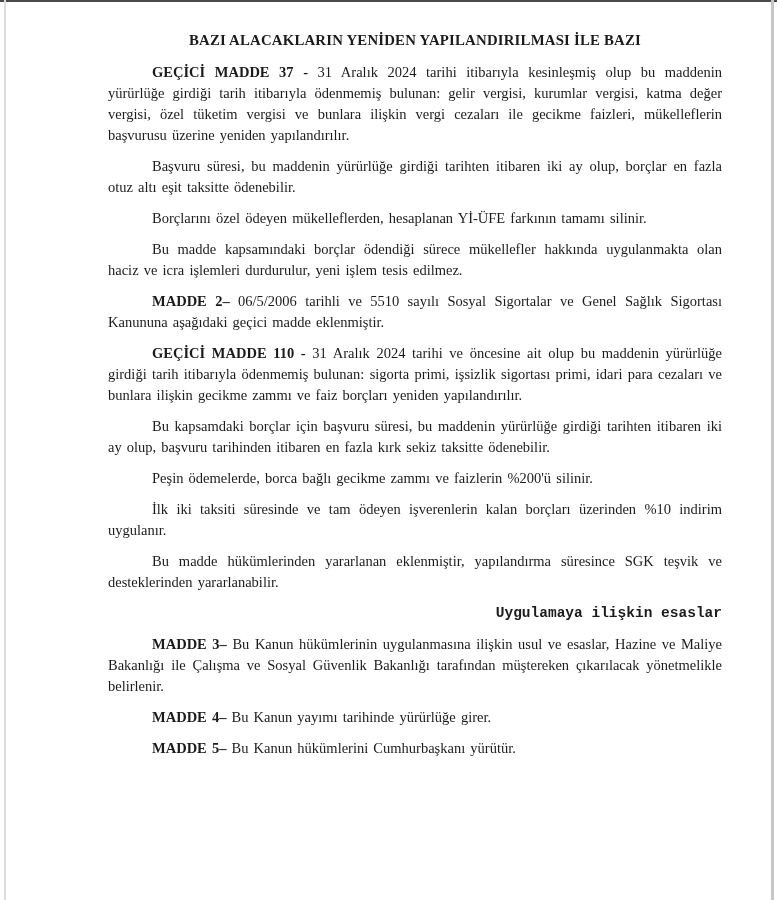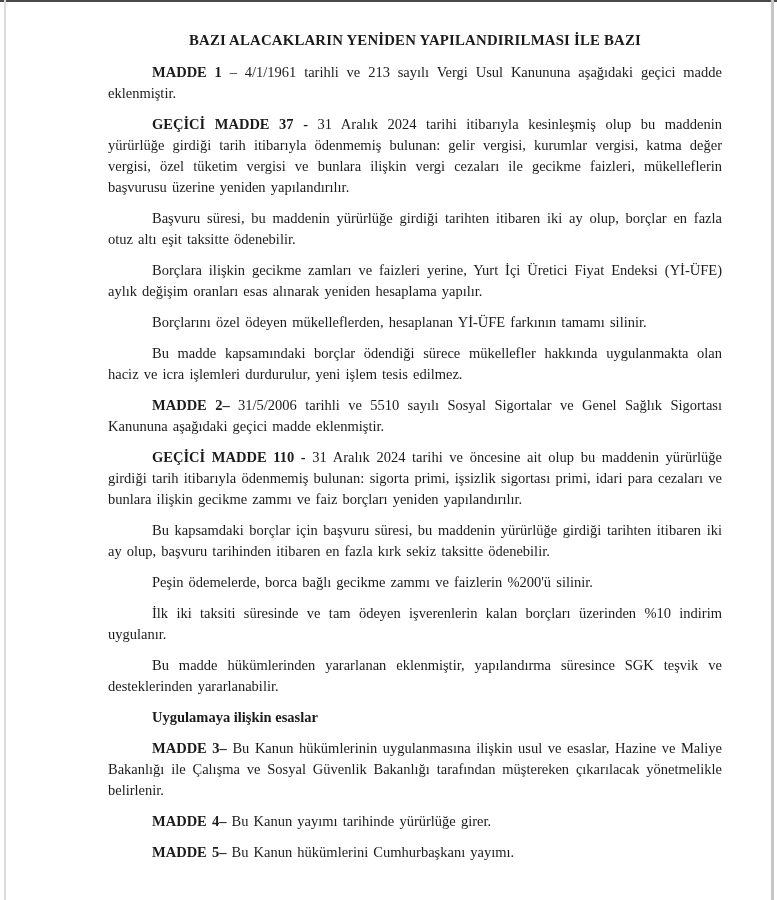--- a/index.html
+++ b/index.html
@@ -54,62 +54,61 @@
     font-size: 14.5px;
     line-height: 21px;
     text-align: justify;
     text-indent: 44px;
     word-spacing: 1.5px;
   }
   .para b.lead {
     font-weight: bold;
   }
   .para.heading {
-    text-align: left;
+    text-align: right;
     word-spacing: 0;
+    font-family: Liberation Mono, monospace;
   }
 </style>
 </head>
 <body>
 
 <div class="edge-top"></div>
 <div class="edge-left"></div>
 <div class="edge-right"></div>
 
 <div class="page">
 
   <div class="doc-title">
     <div>BAZI ALACAKLARIN YENİDEN YAPILANDIRILMASI İLE BAZI</div>
   </div>
 
-  <p class="para"><b class="lead">MADDE 1</b><span> – 4/1/1961 tarihli ve 213 sayılı Vergi Usul Kanununa aşağıdaki geçici madde eklenmiştir.</span></p>
 
   <p class="para"><b class="lead">GEÇİCİ MADDE 37 -</b><span> 31 Aralık 2024 tarihi itibarıyla kesinleşmiş olup bu maddenin yürürlüğe girdiği tarih itibarıyla ödenmemiş bulunan: gelir vergisi, kurumlar vergisi, katma değer vergisi, özel tüketim vergisi ve bunlara ilişkin vergi cezaları ile gecikme faizleri, mükelleflerin başvurusu üzerine yeniden yapılandırılır.</span></p>
 
   <p class="para"><b class="lead"></b><span>Başvuru süresi, bu maddenin yürürlüğe girdiği tarihten itibaren iki ay olup, borçlar en fazla otuz altı eşit taksitte ödenebilir.</span></p>
 
-  <p class="para"><b class="lead"></b><span>Borçlara ilişkin gecikme zamları ve faizleri yerine, Yurt İçi Üretici Fiyat Endeksi (Yİ-ÜFE) aylık değişim oranları esas alınarak yeniden hesaplama yapılır.</span></p>
 
   <p class="para"><b class="lead"></b><span>Borçlarını özel ödeyen mükelleflerden, hesaplanan Yİ-ÜFE farkının tamamı silinir.</span></p>
 
   <p class="para"><b class="lead"></b><span>Bu madde kapsamındaki borçlar ödendiği sürece mükellefler hakkında uygulanmakta olan haciz ve icra işlemleri durdurulur, yeni işlem tesis edilmez.</span></p>
 
-  <p class="para"><b class="lead">MADDE 2–</b><span> 31/5/2006 tarihli ve 5510 sayılı Sosyal Sigortalar ve Genel Sağlık Sigortası Kanununa aşağıdaki geçici madde eklenmiştir.</span></p>
+  <p class="para"><b class="lead">MADDE 2–</b><span> 06/5/2006 tarihli ve 5510 sayılı Sosyal Sigortalar ve Genel Sağlık Sigortası Kanununa aşağıdaki geçici madde eklenmiştir.</span></p>
 
   <p class="para"><b class="lead">GEÇİCİ MADDE 110 -</b><span> 31 Aralık 2024 tarihi ve öncesine ait olup bu maddenin yürürlüğe girdiği tarih itibarıyla ödenmemiş bulunan: sigorta primi, işsizlik sigortası primi, idari para cezaları ve bunlara ilişkin gecikme zammı ve faiz borçları yeniden yapılandırılır.</span></p>
 
   <p class="para"><b class="lead"></b><span>Bu kapsamdaki borçlar için başvuru süresi, bu maddenin yürürlüğe girdiği tarihten itibaren iki ay olup, başvuru tarihinden itibaren en fazla kırk sekiz taksitte ödenebilir.</span></p>
 
   <p class="para"><b class="lead"></b><span>Peşin ödemelerde, borca bağlı gecikme zammı ve faizlerin %200'ü silinir.</span></p>
 
   <p class="para"><b class="lead"></b><span>İlk iki taksiti süresinde ve tam ödeyen işverenlerin kalan borçları üzerinden %10 indirim uygulanır.</span></p>
 
   <p class="para"><b class="lead"></b><span>Bu madde hükümlerinden yararlanan eklenmiştir, yapılandırma süresince SGK teşvik ve desteklerinden yararlanabilir.</span></p>
 
   <p class="para heading"><b class="lead">Uygulamaya ilişkin esaslar</b><span></span></p>
 
   <p class="para"><b class="lead">MADDE 3–</b><span> Bu Kanun hükümlerinin uygulanmasına ilişkin usul ve esaslar, Hazine ve Maliye Bakanlığı ile Çalışma ve Sosyal Güvenlik Bakanlığı tarafından müştereken çıkarılacak yönetmelikle belirlenir.</span></p>
 
   <p class="para"><b class="lead">MADDE 4–</b><span> Bu Kanun yayımı tarihinde yürürlüğe girer.</span></p>
 
-  <p class="para"><b class="lead">MADDE 5–</b><span> Bu Kanun hükümlerini Cumhurbaşkanı yayımı.</span></p>
+  <p class="para"><b class="lead">MADDE 5–</b><span> Bu Kanun hükümlerini Cumhurbaşkanı yürütür.</span></p>
 
 </div>
 
 </body></html>

